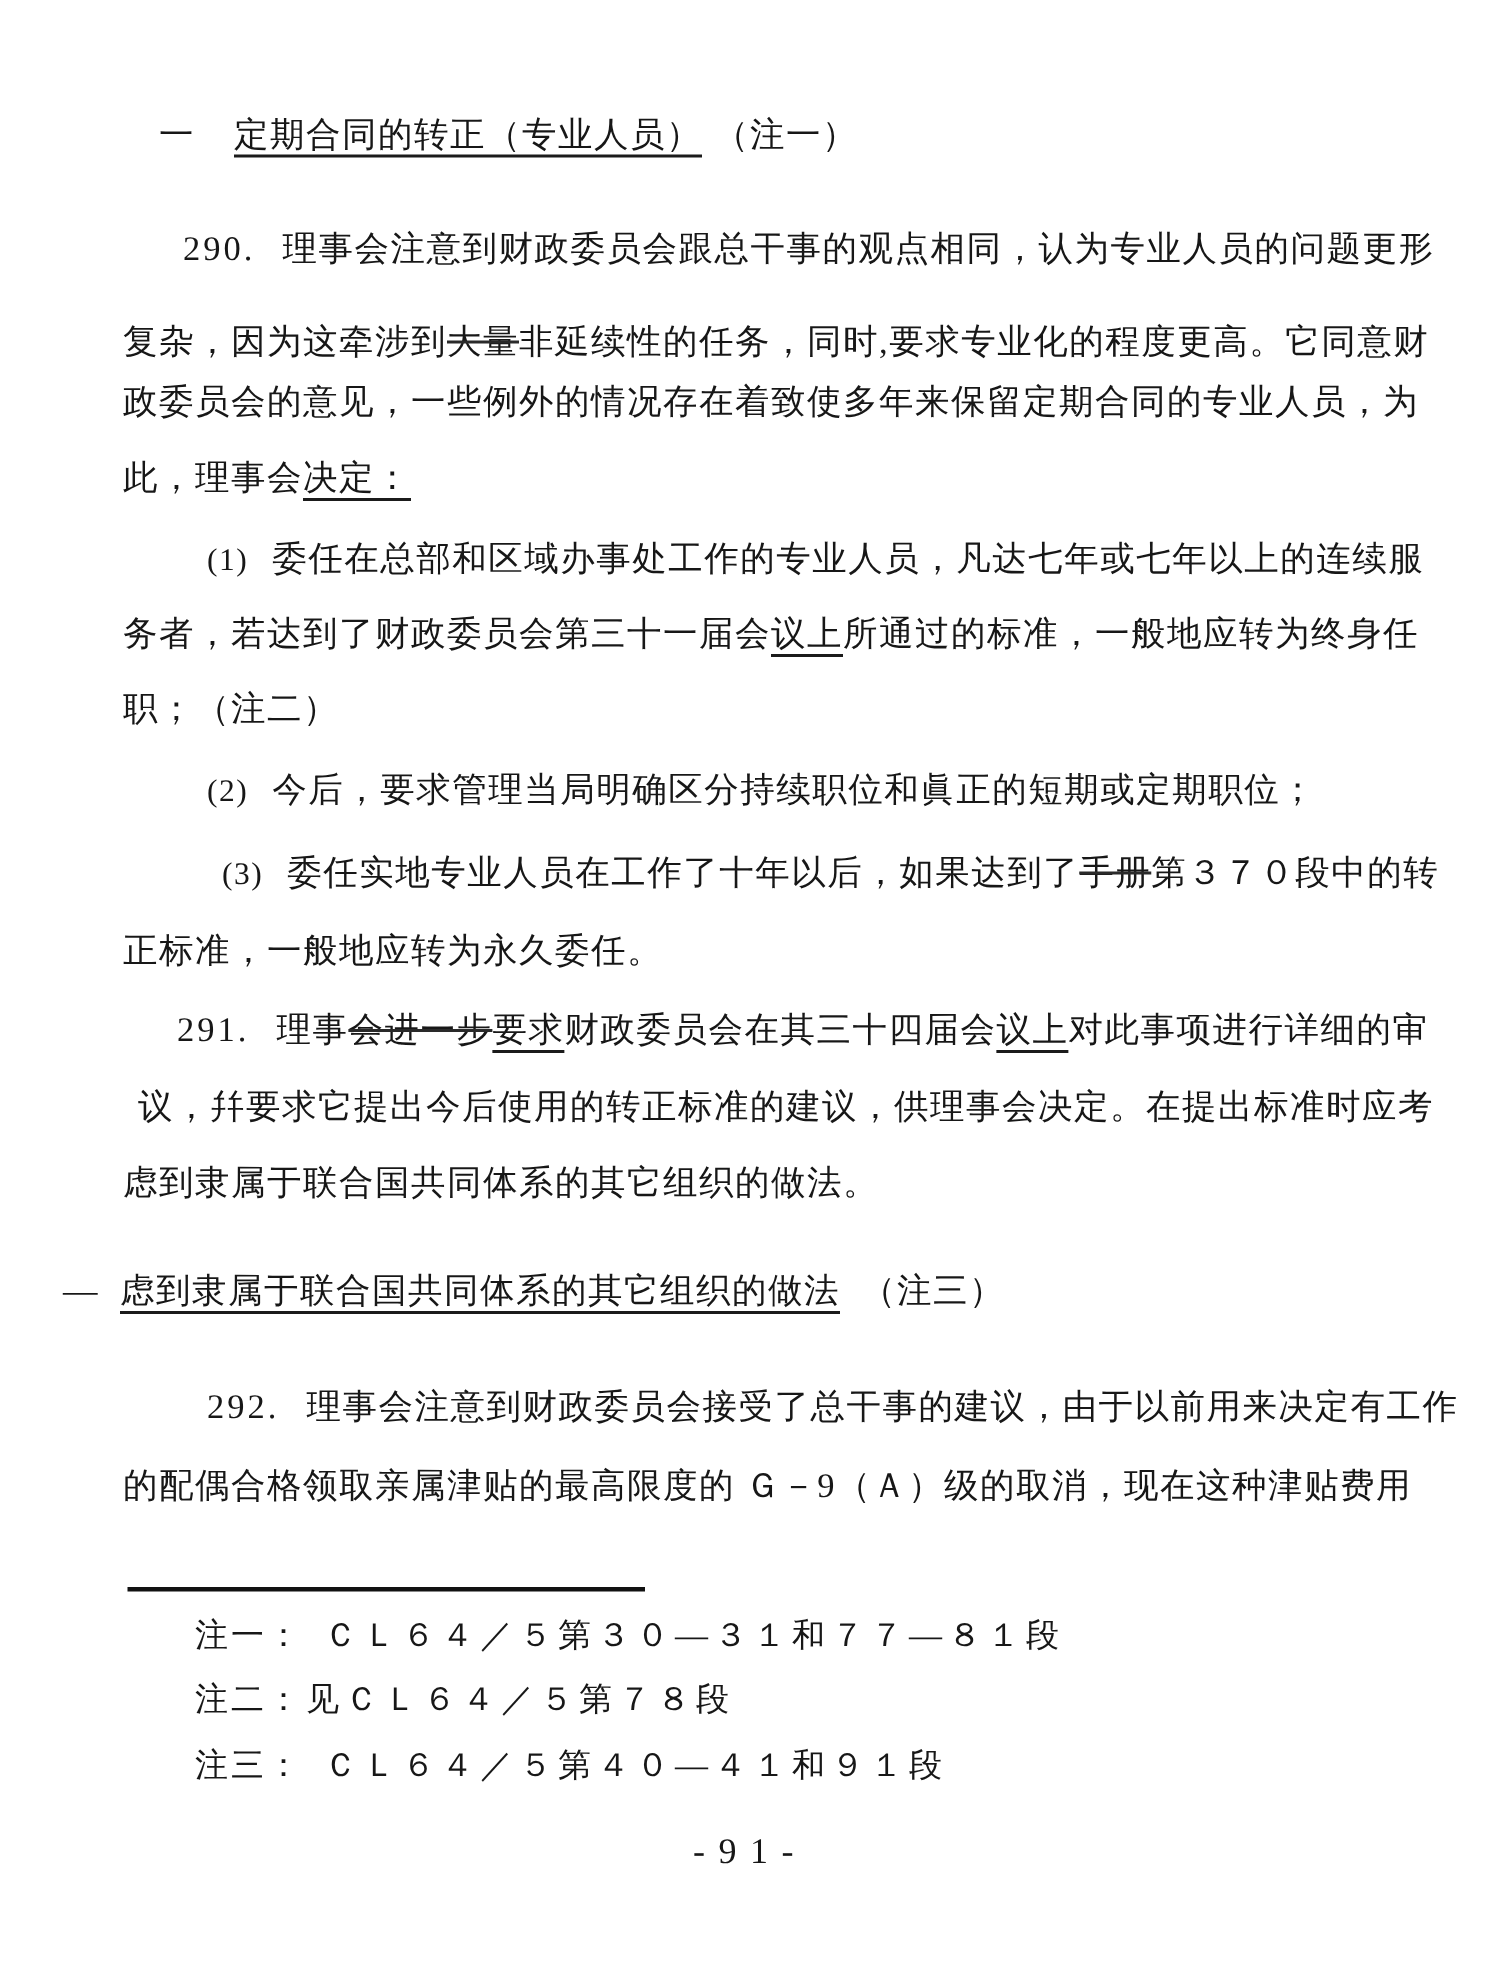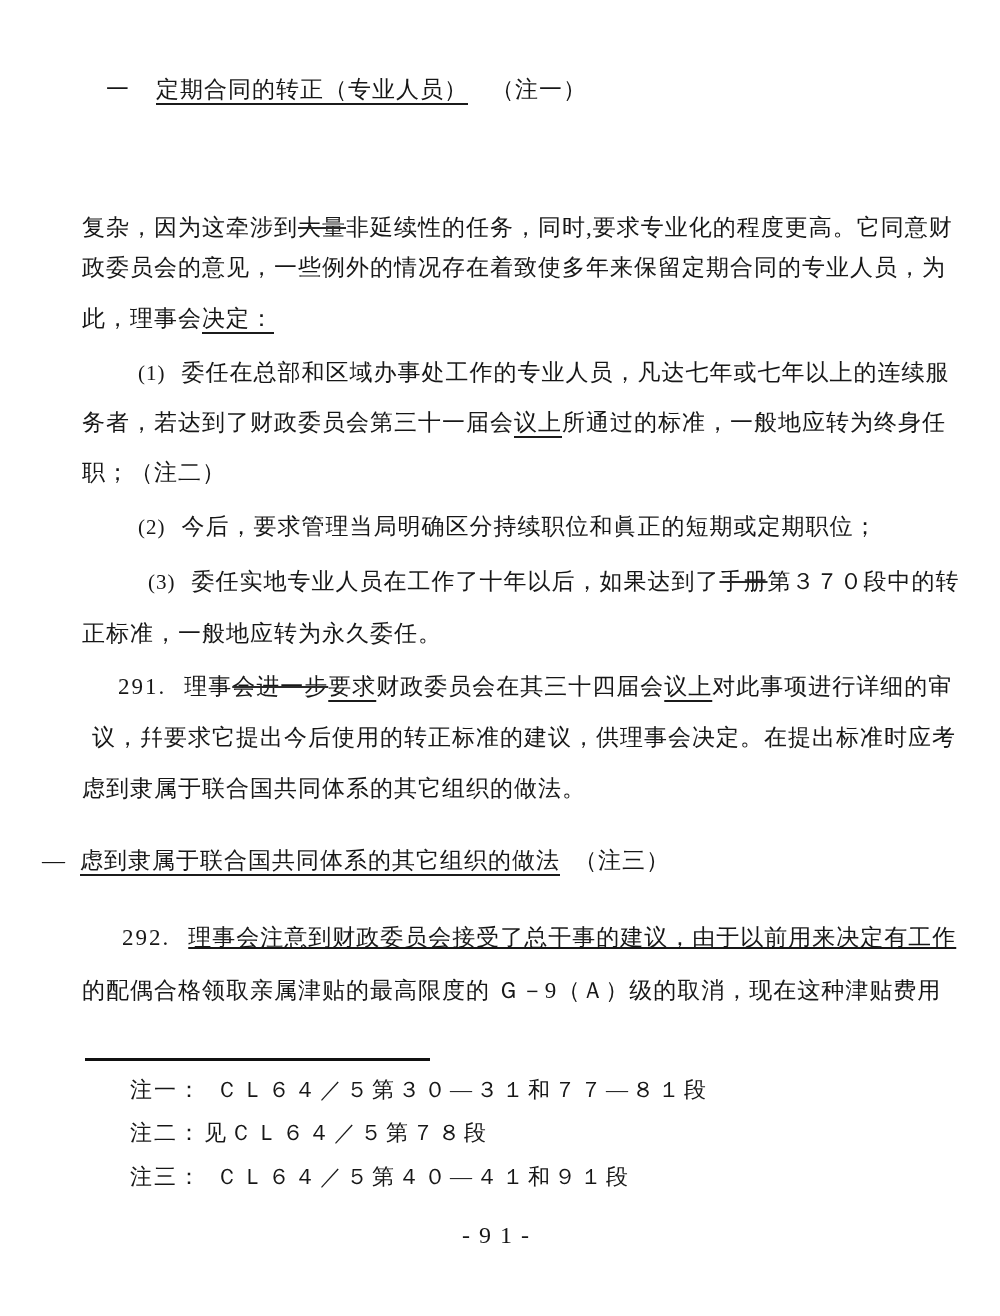--- a/index.html
+++ b/index.html
@@ -24,21 +24,21 @@
     text-decoration:underline;
     text-decoration-thickness:2px;
     text-underline-offset:6px;
     text-decoration-color:#1b1b1b;
   }
   .strike {
     text-decoration:line-through;
     text-decoration-thickness:2px;
     text-decoration-color:#2a2a2a;
   }
-  .note-ref { margin-left:23px; }
+  .note-ref { margin-left:8px; }
   .heading { font-size:23px; }
   .h-marker { display:inline-block; margin-right:26px; }
   .sep {
     position:absolute;
     background:#111111;
     height:3px;
   }
   .footnote { font-size:22px; }
   .fn-label { display:inline-block; margin-right:14px; letter-spacing:2px; }
   .fn-text { letter-spacing:4px; }
@@ -52,20 +52,23 @@
 </style>
 </head>
 <body>
 
 <div class="page">
 
   <div class="line heading" style="top:74px; left:106px;">
     <span class="h-marker">一</span><span class="u">定期合同的转正（专业人员）</span><span class="note-ref">（注一）</span>
   </div>
 
+  <div class="line" style="top:150px; left:122px;">
+    <span class="num">290.</span><span>理事会注意到财政委员会跟总干事的观点相同，认为专业人员的问题更形</span>
+  </div>
   <div class="line" style="top:212px; left:82px;">
     <span>复杂，因为这牵涉到</span><span class="strike">大量</span><span>非延续性的任务，同时,要求专业化的程度更高。它同意财</span>
   </div>
   <div class="line" style="top:303px; left:82px;">
     <span>此，理事会</span><span class="u">决定：</span>
   </div>
   <div class="line" style="top:252px; left:82px;">
     <span>政委员会的意见，一些例外的情况存在着致使多年来保留定期合同的专业人员，为</span>
   </div>
 
@@ -97,21 +100,21 @@
     <span>议，幷要求它提出今后使用的转正标准的建议，供理事会决定。在提出标准时应考</span>
   </div>
   <div class="line" style="top:773px; left:82px;">
     <span>虑到隶属于联合国共同体系的其它组织的做法。</span>
   </div>
 
   <div class="line heading" style="top:845px; left:42px;">
     <span class="u"><span class="h-marker" style="margin-right:14px;">—</span><span>虑到隶属于联合国共同体系的其它组织的做法</span></span><span class="note-ref" style="margin-left:14px;">（注三）</span>
   </div>
 
-  <div class="line" style="top:922px; left:122px;text-decoration:underline;">
+  <div class="line" style="top:922px; left:138px;">
     <span class="num">292.</span><span>理事会注意到财政委员会接受了总干事的建议，由于以前用来决定有工作</span>
   </div>
   <div class="line" style="top:975px; left:82px;">
     <span>的配偶合格领取亲属津贴的最高限度的 Ｇ－9（Ａ）级的取消，现在这种津贴费用</span>
   </div>
 
   <div class="sep" style="top:1058px; left:85px; width:345px;"></div>
 
   <div class="line footnote" style="top:1075px; left:130px;">
     <span class="fn-label">注一：</span><span class="fn-text">ＣＬ６４／５第３０—３１和７７—８１段</span>

